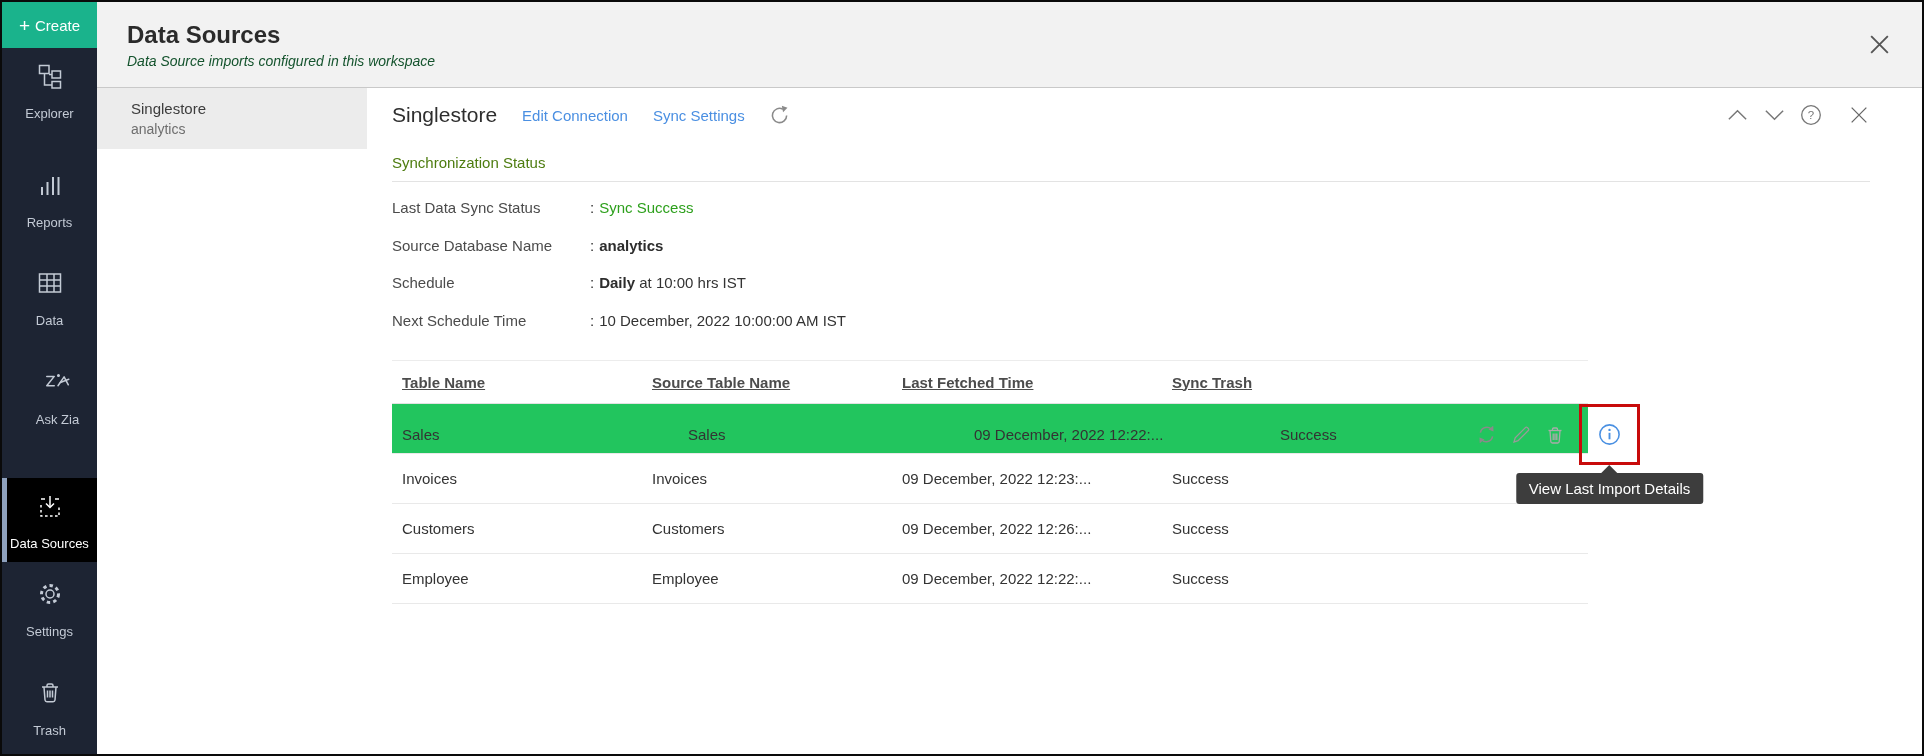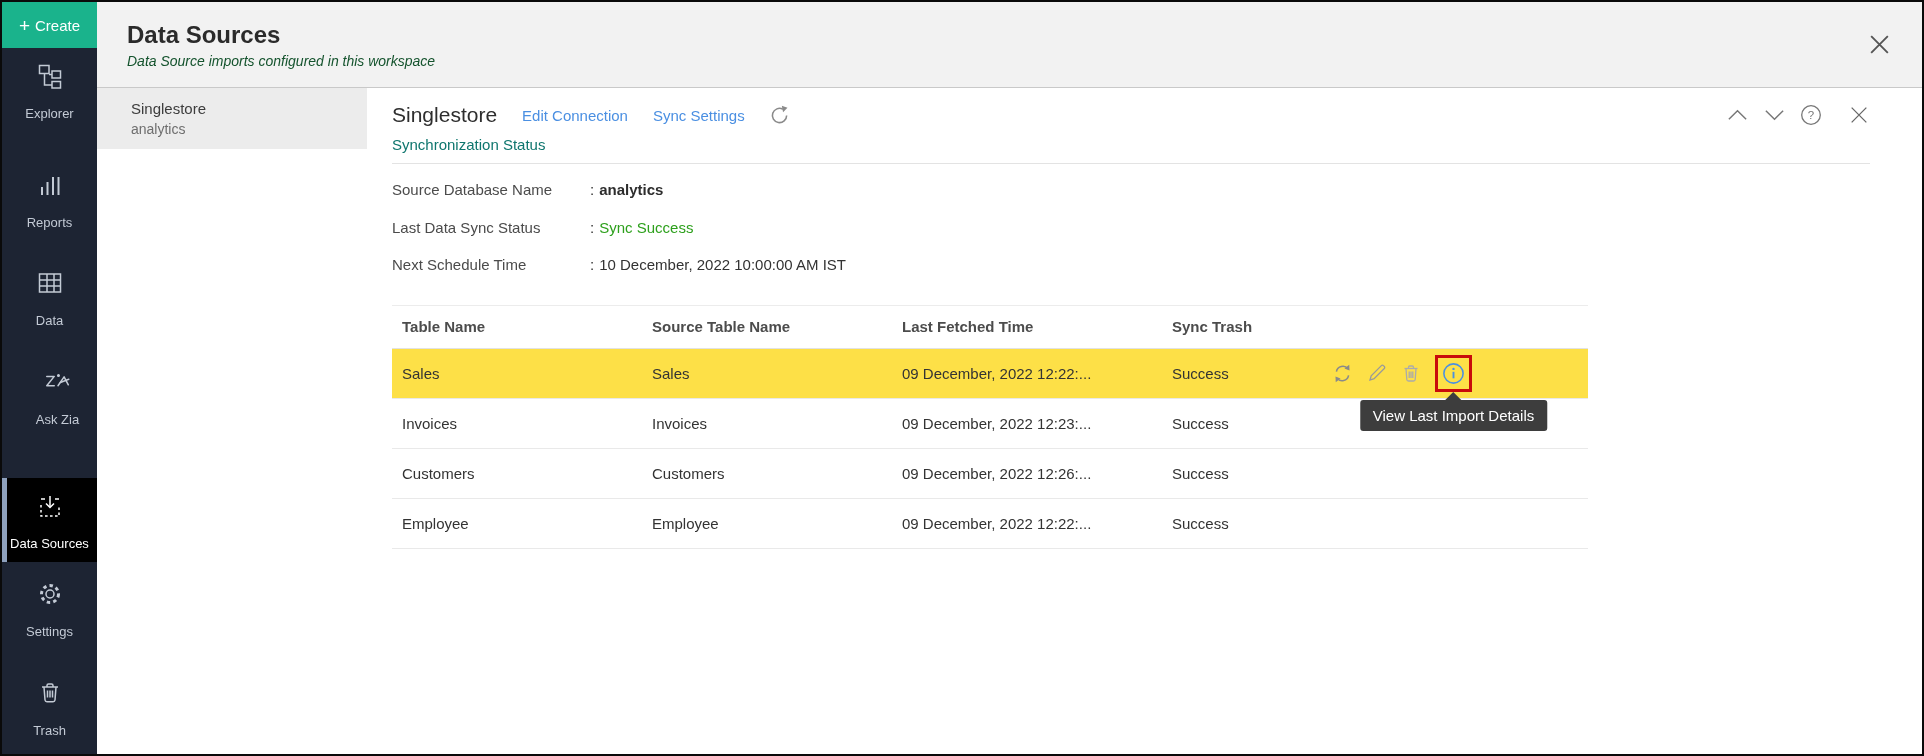--- a/index.html
+++ b/index.html
@@ -71,47 +71,47 @@
   
   .content{ flex:1; padding:15px 52px 0 25px; min-width:0; }
   .content-header{ display:flex; align-items:center; }
   .conn-title{ font-size:21px; color:#2e2e2e; }
   .conn-link{ font-size:15px; color:var(--link-blue,#4a8fe2); margin-left:25px; cursor:pointer; text-decoration:none; }
   .refresh-btn{ margin-left:24px; display:flex; align-items:center; cursor:pointer; }
   .panel-controls{ margin-left:auto; display:flex; align-items:center; gap:14px; }
   .panel-controls .ctrl{ display:flex; align-items:center; justify-content:center; cursor:pointer; }
   .panel-close{ margin-left:12px; }
 
-  .section-title{ font-size:15px; color:#0f766e; margin-top:9px; }
+  .section-title{ font-size:15px; color:#4d7c0f; margin-top:27px; }
   .section-divider{ border:none; border-top:1px solid #e3e3e3; margin-top:10px; }
 
   .fields{ margin-top:7px; }
   .field-row{ display:flex; align-items:center; height:37.5px; font-size:15px; }
   .field-label{ width:198px; color:#4b4b4b; flex-shrink:0; }
   .field-value{ color:#333; }
   .field-value .colon{ margin-right:5px; }
   .val-bold{ font-weight:bold; color:#2d2d2d; }
   .val-green{ color:var(--success-green,#2da01c); }
   .sync-now{ color:var(--link-blue,#4a8fe2); margin-left:22px; cursor:pointer; text-decoration:none; }
 
   
   .sync-table{ margin-top:21px; width:1196px; border-top:1px solid #ececec; }
   .trow{
     display:grid; grid-template-columns:250px 250px 270px 160px 1fr;
     align-items:center; font-size:15px;
   }
   .trow > div{ padding-left:10px; }
-  .thead{ height:43px; border-bottom:1px solid #e2e2e2; font-weight:bold; color:#4c4c4c; }
+  .thead{ height:43px; border-bottom:1px solid #e2e2e2; font-weight:bold; color:#4c4c4c;text-decoration:underline; }
   .tbody-row{ height:50px; border-bottom:1px solid #e9e9e9; color:#333; cursor:pointer; }
-  .tbody-row.hovered{ background:#fde047; position:relative; z-index:3; }
+  .tbody-row.hovered{ background:#22c55e; position:relative; z-index:3;gap:36px; }
 
   .actions-cell{ display:flex; align-items:center; gap:14px; }
   .action-icon{ display:flex; align-items:center; justify-content:center; cursor:pointer; }
   .info-annotated{
-    border:3px solid var(--annotation-red,#c80b0b); padding:4px; display:inline-flex;
+    border:3px solid var(--annotation-red,#c80b0b); padding:16px; display:inline-flex;
     align-items:center; justify-content:center; position:relative;
   }
   .tooltip{
     position:absolute; top:calc(100% + 11px); left:50%; transform:translateX(-50%);
     background:var(--tooltip-bg,#3d3d3d); color:#fff; font-size:15px; white-space:nowrap;
     padding:7px 13px; border-radius:3px; z-index:20;
   }
   .tooltip-arrow{
     position:absolute; top:-8px; left:50%; transform:translateX(-50%);
     width:0; height:0; border-left:8px solid transparent; border-right:8px solid transparent;
@@ -276,26 +276,30 @@
                 </svg>
             </span>
           </span>
         </div>
 
         <div class="section-title">Synchronization Status</div>
         <hr class="section-divider">
 
         <div class="fields">
           <div class="field-row">
+            <span class="field-label">Last Data Sync Status</span>
+            <span class="field-value"><span class="colon">:</span><span class="val-green">Sync Success</span></span>
+          </div>
+          <div class="field-row">
             <span class="field-label">Source Database Name</span>
             <span class="field-value"><span class="colon">:</span><span class="val-bold">analytics</span></span>
           </div>
           <div class="field-row">
-            <span class="field-label">Last Data Sync Status</span>
-            <span class="field-value"><span class="colon">:</span><span class="val-green">Sync Success</span></span>
+            <span class="field-label">Schedule</span>
+            <span class="field-value"><span class="colon">:</span><span class="val-bold">Daily</span><span> at 10:00 hrs IST</span></span>
           </div>
           <div class="field-row">
             <span class="field-label">Next Schedule Time</span>
             <span class="field-value"><span class="colon">:</span><span>10 December, 2022 10:00:00 AM IST</span></span>
           </div>
         </div>
 
         <div class="sync-table">
           <div class="trow thead">
             <div>Table Name</div>

